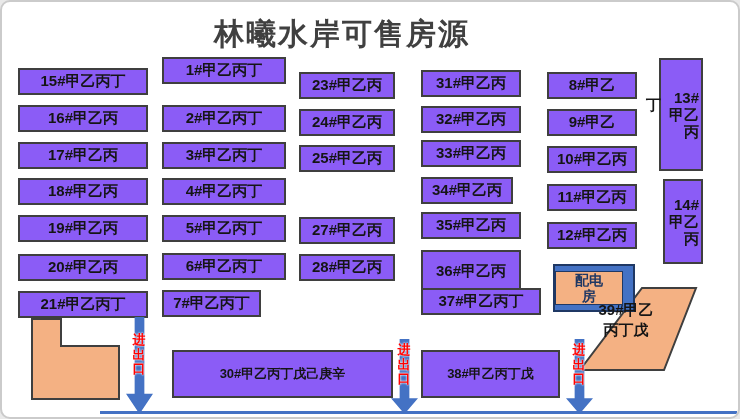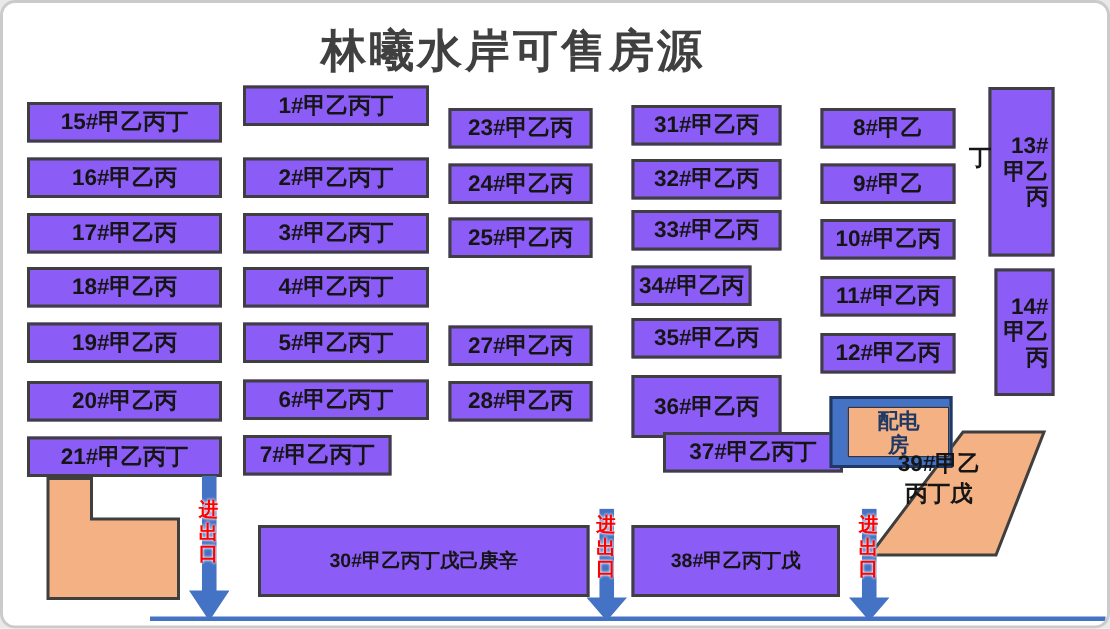--- a/index.html
+++ b/index.html
@@ -30,21 +30,21 @@
     position:absolute;background:#4472C4;z-index:3;
     clip-path:polygon(32% 0,68% 0,68% 79%,100% 79%,50% 100%,0 79%,32% 79%);
   }
   .gate{
     position:absolute;z-index:4;color:#FF0000;font-weight:700;font-size:13px;
     line-height:1.12;width:14px;word-break:break-all;text-align:center;
     text-shadow:0 0 2px #ffffff,0 0 2px #ffffff;
   }
   .power{
     position:absolute;box-sizing:border-box;background:#4472C4;border:2px solid #1F3864;
-    z-index:2;display:flex;align-items:center;justify-content:flex-end;
+    z-index:2;display:flex;align-items:center;justify-content:flex-start;
   }
   .power-inner{
     background:#F4B183;border:1px solid #1F3864;width:calc(100% - 12px);height:calc(100% - 12px);
     display:flex;flex-direction:column;align-items:center;justify-content:center;
     font-weight:700;font-size:14px;color:#1F3864;line-height:1.15;
   }
   .road-line{position:absolute;left:98px;top:409px;width:637px;height:3px;background:#4472C4;z-index:1;}
 </style>
 </head>
 <body>
@@ -78,24 +78,24 @@
 
   <div class="box" style="left:297px;top:70px;width:96px;height:27px">23#甲乙丙</div>
   <div class="box" style="left:297px;top:107px;width:96px;height:27px">24#甲乙丙</div>
   <div class="box" style="left:297px;top:143px;width:96px;height:27px">25#甲乙丙</div>
   <div class="box" style="left:297px;top:215px;width:96px;height:27px">27#甲乙丙</div>
   <div class="box" style="left:297px;top:252px;width:96px;height:27px">28#甲乙丙</div>
 
   <div class="box" style="left:419px;top:68px;width:100px;height:27px">31#甲乙丙</div>
   <div class="box" style="left:419px;top:104px;width:100px;height:27px">32#甲乙丙</div>
   <div class="box" style="left:419px;top:138px;width:100px;height:27px">33#甲乙丙</div>
-  <div class="box" style="left:419px;top:175px;width:80px;height:27px">34#甲乙丙</div>
+  <div class="box" style="left:419px;top:175px;width:92px;height:27px">34#甲乙丙</div>
   <div class="box" style="left:419px;top:210px;width:100px;height:27px">35#甲乙丙</div>
   <div class="box" style="left:419px;top:248px;width:100px;height:42px">36#甲乙丙</div>
-  <div class="box" style="left:440px;top:286px;width:120px;height:27px">37#甲乙丙丁</div>
+  <div class="box" style="left:419px;top:286px;width:120px;height:27px">37#甲乙丙丁</div>
 
   <div class="box" style="left:545px;top:70px;width:90px;height:27px">8#甲乙</div>
   <div class="box" style="left:545px;top:107px;width:90px;height:27px">9#甲乙</div>
   <div class="box" style="left:545px;top:144px;width:90px;height:27px">10#甲乙丙</div>
   <div class="box" style="left:545px;top:182px;width:90px;height:27px">11#甲乙丙</div>
   <div class="box" style="left:545px;top:220px;width:90px;height:27px">12#甲乙丙</div>
 
   <div class="power" style="left:551px;top:262px;width:82px;height:48px">
     <div class="power-inner">
       <span>配电</span>

